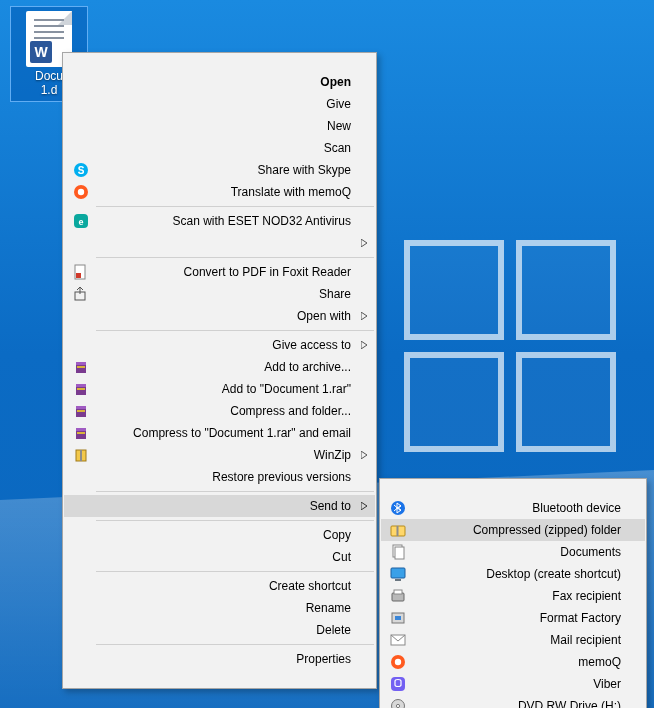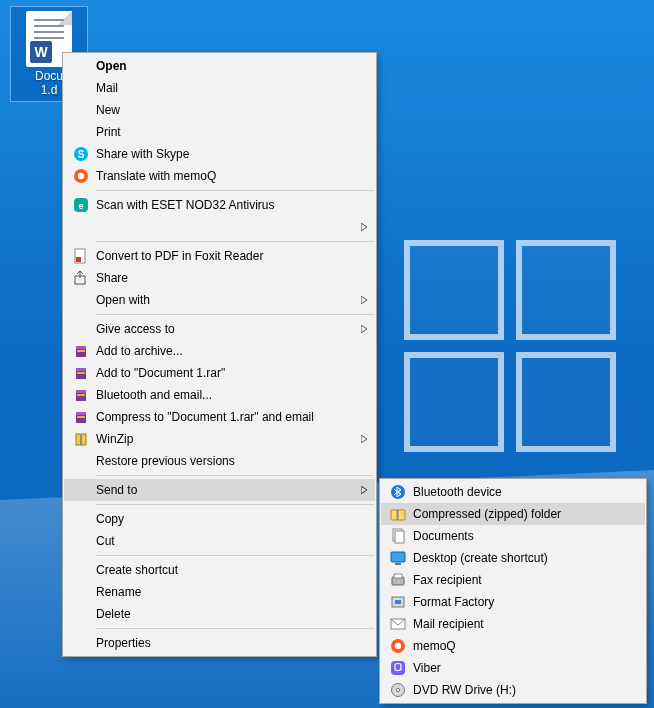--- a/index.html
+++ b/index.html
@@ -73,22 +73,23 @@
   font-weight:bold; font-size:14px; line-height:22px; text-align:center;
   border-radius:2px;
 }
 .desktop-icon .label { text-shadow: 0 1px 2px rgba(0,0,0,.5); }
 
 .ctx {
   position: absolute;
   background: #f2f2f2;
   border: 1px solid #a6a6a6;
   box-shadow: 3px 3px 6px rgba(0,0,0,.25);
-  padding: 2px 1px;
+  padding: 18px 1px;
   color: #000;
+  text-align: right;
 }
 .ctx1 { top: 52px; left: 62px; width: 315px; }
 .ctx2 { top: 478px; left: 379px; width: 268px; }
 
 .mi {
   display: flex;
   align-items: center;
   height: 22px;
   padding: 0 24px 0 6px;
   position: relative;
@@ -140,29 +141,29 @@
   </div>
 </div>
 
 <div class="ctx ctx1">
   <div class="mi bold">
       <span class="icon-slot"></span>
       <span class="label">Open</span>
     </div>
   <div class="mi">
       <span class="icon-slot"></span>
-      <span class="label">Mail</span>
+      <span class="label">Give</span>
     </div>
   <div class="mi">
       <span class="icon-slot"></span>
       <span class="label">New</span>
     </div>
   <div class="mi">
       <span class="icon-slot"></span>
-      <span class="label">Print</span>
+      <span class="label">Scan</span>
     </div>
   <div class="mi">
     <span class="icon-slot">
       <svg class="icon-svg" viewBox="0 0 16 16">
           <circle cx="8" cy="8" r="7" fill="#00aff0"></circle>
           <text x="8" y="12" text-anchor="middle" font-size="10" font-weight="bold" fill="#fff">S</text>
         </svg>
     </span>
       <span class="label">Share with Skype</span>
   </div>
@@ -252,21 +253,21 @@
       <span class="label">Add to "Document 1.rar"</span>
   </div>
   <div class="mi">
     <span class="icon-slot">
       <svg class="icon-svg" viewBox="0 0 16 16">
           <rect x="3" y="3" width="10" height="11" fill="#7a3b8f"></rect>
           <rect x="3" y="3" width="10" height="3" fill="#a05bc2"></rect>
           <rect x="4" y="7" width="8" height="2" fill="#d9b33a"></rect>
         </svg>
     </span>
-      <span class="label">Bluetooth and email...</span>
+      <span class="label">Compress and folder...</span>
   </div>
   <div class="mi">
     <span class="icon-slot">
       <svg class="icon-svg" viewBox="0 0 16 16">
           <rect x="3" y="3" width="10" height="11" fill="#7a3b8f"></rect>
           <rect x="3" y="3" width="10" height="3" fill="#a05bc2"></rect>
           <rect x="4" y="7" width="8" height="2" fill="#d9b33a"></rect>
         </svg>
     </span>
       <span class="label">Compress to "Document 1.rar" and email</span>

